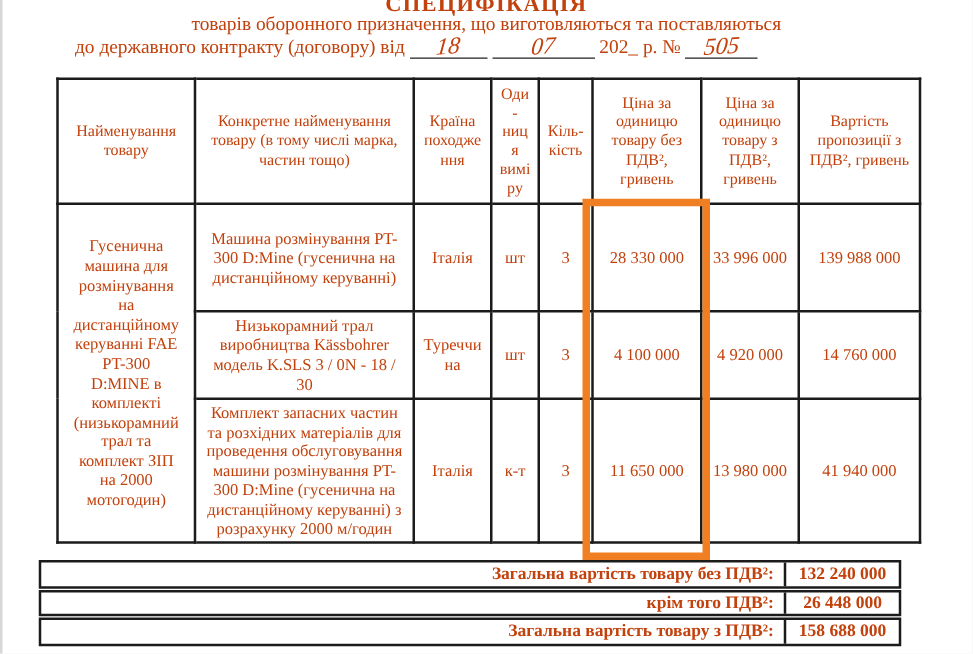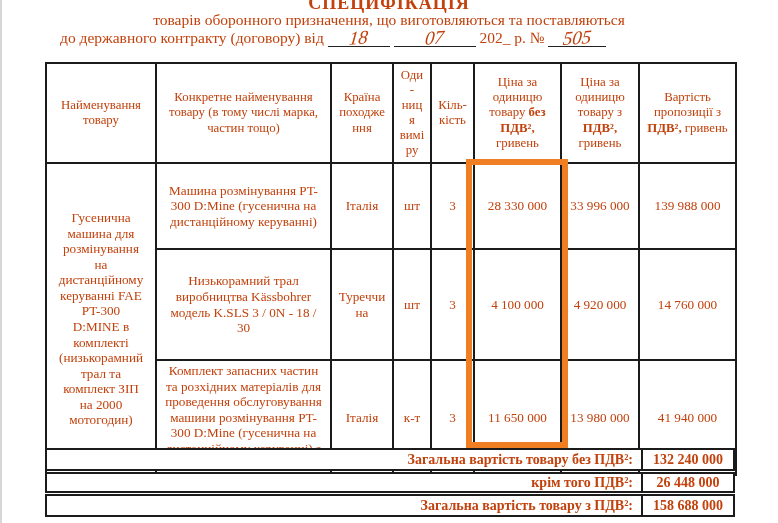--- a/index.html
+++ b/index.html
@@ -36,28 +36,28 @@
     position:absolute; left:45px; top:62px;
     border-collapse:collapse; table-layout:fixed; width:690px;
   }
   table.spec th, table.spec td {
     border:2px solid #1b1b1b; text-align:center; vertical-align:middle;
     padding:2px 3px; font-weight:normal; line-height:1.18;
   }
   table.spec th { font-size:12.8px; }
   table.spec td { font-size:13.2px; }
   .pre { white-space:pre-line; }
-  .b { font-weight:bold; }
+  .b { font-weight:normal; }
   .num { font-size:13.4px;margin-left:28px; }
   tr.hrow { height:100px; }
   tr.r1 { height:86px; }
-  tr.r2 { height:111px; }
+  tr.r2 { height:70px; }
   tr.r3 { height:113px; }
   
-  .totals { position:absolute; left:45px; top:448px; width:690px; }
+  .totals { position:absolute; left:31px; top:448px; width:690px; }
   .total-row {
     display:flex; align-items:stretch; border:2px solid #1b1b1b;
     background:#fff; margin-bottom:1px;
   }
   .total-row .tlabel {
     flex:1; text-align:right; font-weight:bold; font-size:14px;
     padding:1px 8px 1px 0; line-height:17px;
   }
   .total-row .tvalue {
     width:92px; border-left:2px solid #1b1b1b; text-align:center;

